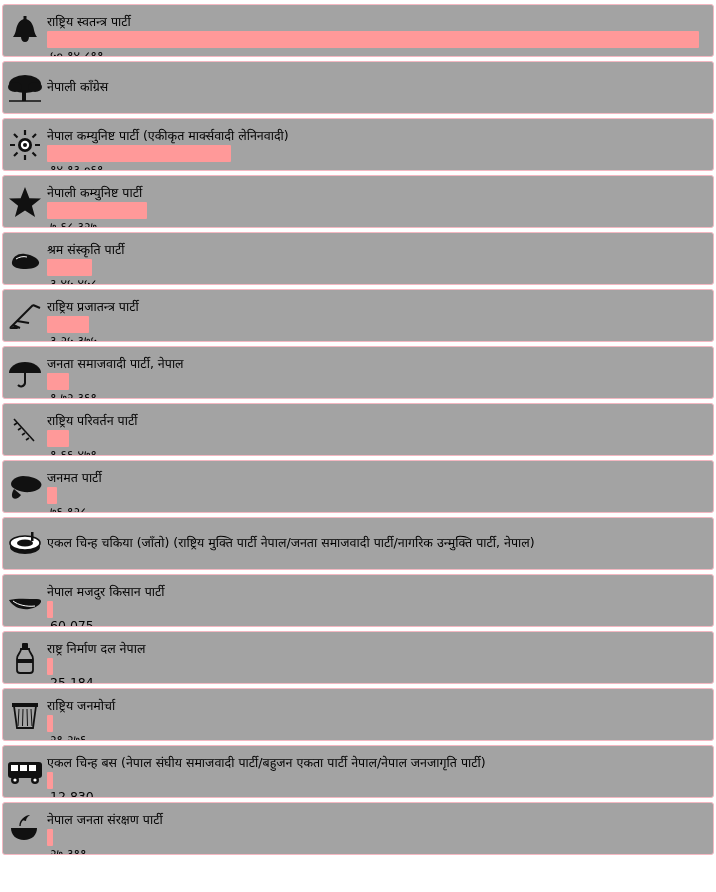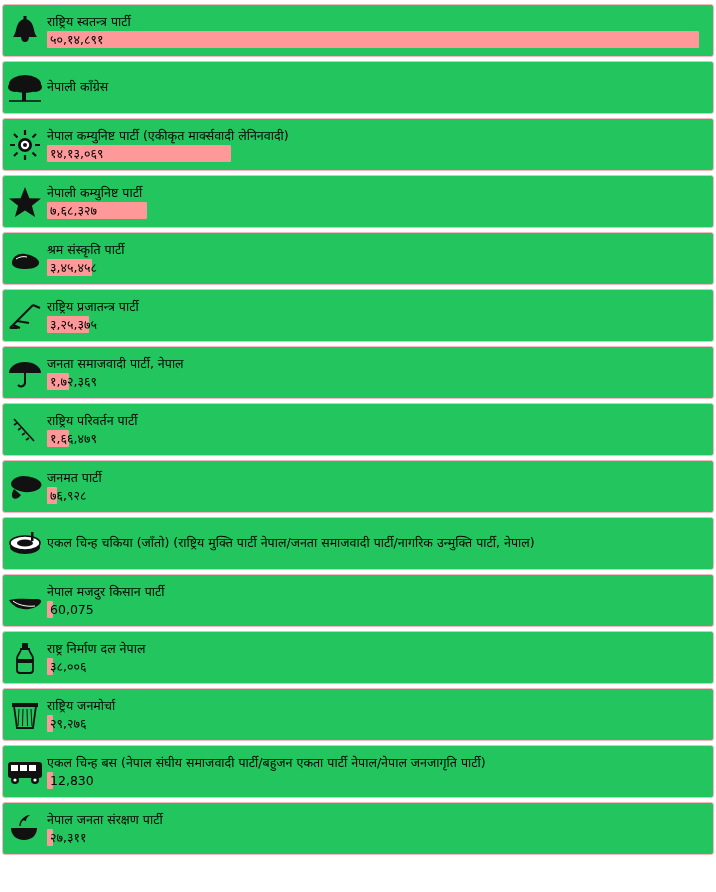--- a/index.html
+++ b/index.html
@@ -18,21 +18,21 @@
     width: 716px;
     box-sizing: border-box;
     padding: 4px 2px 2px 2px;
   }
   .party-row {
     display: flex;
     align-items: stretch;
     border: 1px solid #f4b8c2;
     border-radius: 3px;
     margin: 0 0 4px 0;
-    background: #22c55e;
+    background: #a3a3a3;
     box-sizing: border-box;
     height: 53px;
     overflow: hidden;
   }
   .symbol-cell {
     width: 44px;
     min-width: 44px;
     display: flex;
     align-items: center;
     justify-content: center;
@@ -66,21 +66,21 @@
     position: absolute;
     left: 0;
     top: 0;
     height: 17px;
     background: #f99;
     border-radius: 1px;
   }
   .bar-label {
     position: absolute;
     left: 3px;
-    top: 0;
+    top: 16px;
     height: 17px;
     line-height: 17px;
     font-size: 12.5px;
     white-space: nowrap;
     color: #000;
   }
 </style>
 </head>
 <body>
 
@@ -275,21 +275,21 @@
         <svg width="26" height="32" viewBox="0 0 26 32">
           <rect x="10" y="1" width="6" height="6" rx="1" fill="#111"></rect>
           <path d="M9 7h8c0 4 4 5 4 10v11a3 3 0 0 1-3 3H8a3 3 0 0 1-3-3V17c0-5 4-6 4-10z" fill="none" stroke="#111" stroke-width="1.8"></path>
           <rect x="5" y="17" width="16" height="4" fill="#111"></rect>
         </svg>
       </div>
       <div class="info-cell">
         <div class="party-name">राष्ट्र निर्माण दल नेपाल</div>
         <div class="bar-wrap">
           <div class="bar" style="width: 6px; background: rgb(255, 153, 153);"></div>
-          <div class="bar-label">३८,००६</div>
+          <div class="bar-label">25,184</div>
         </div>
       </div>
     </div>
     <div class="party-row">
       <div class="symbol-cell">
         <svg width="30" height="30" viewBox="0 0 30 30">
           <path d="M4 6h22l-3 22H7z" fill="none" stroke="#111" stroke-width="1.8"></path>
           <rect x="2" y="3" width="26" height="4" fill="#111"></rect>
           <g stroke="#111" stroke-width="1">
             <line x1="9" y1="9" x2="8" y2="26"></line>

